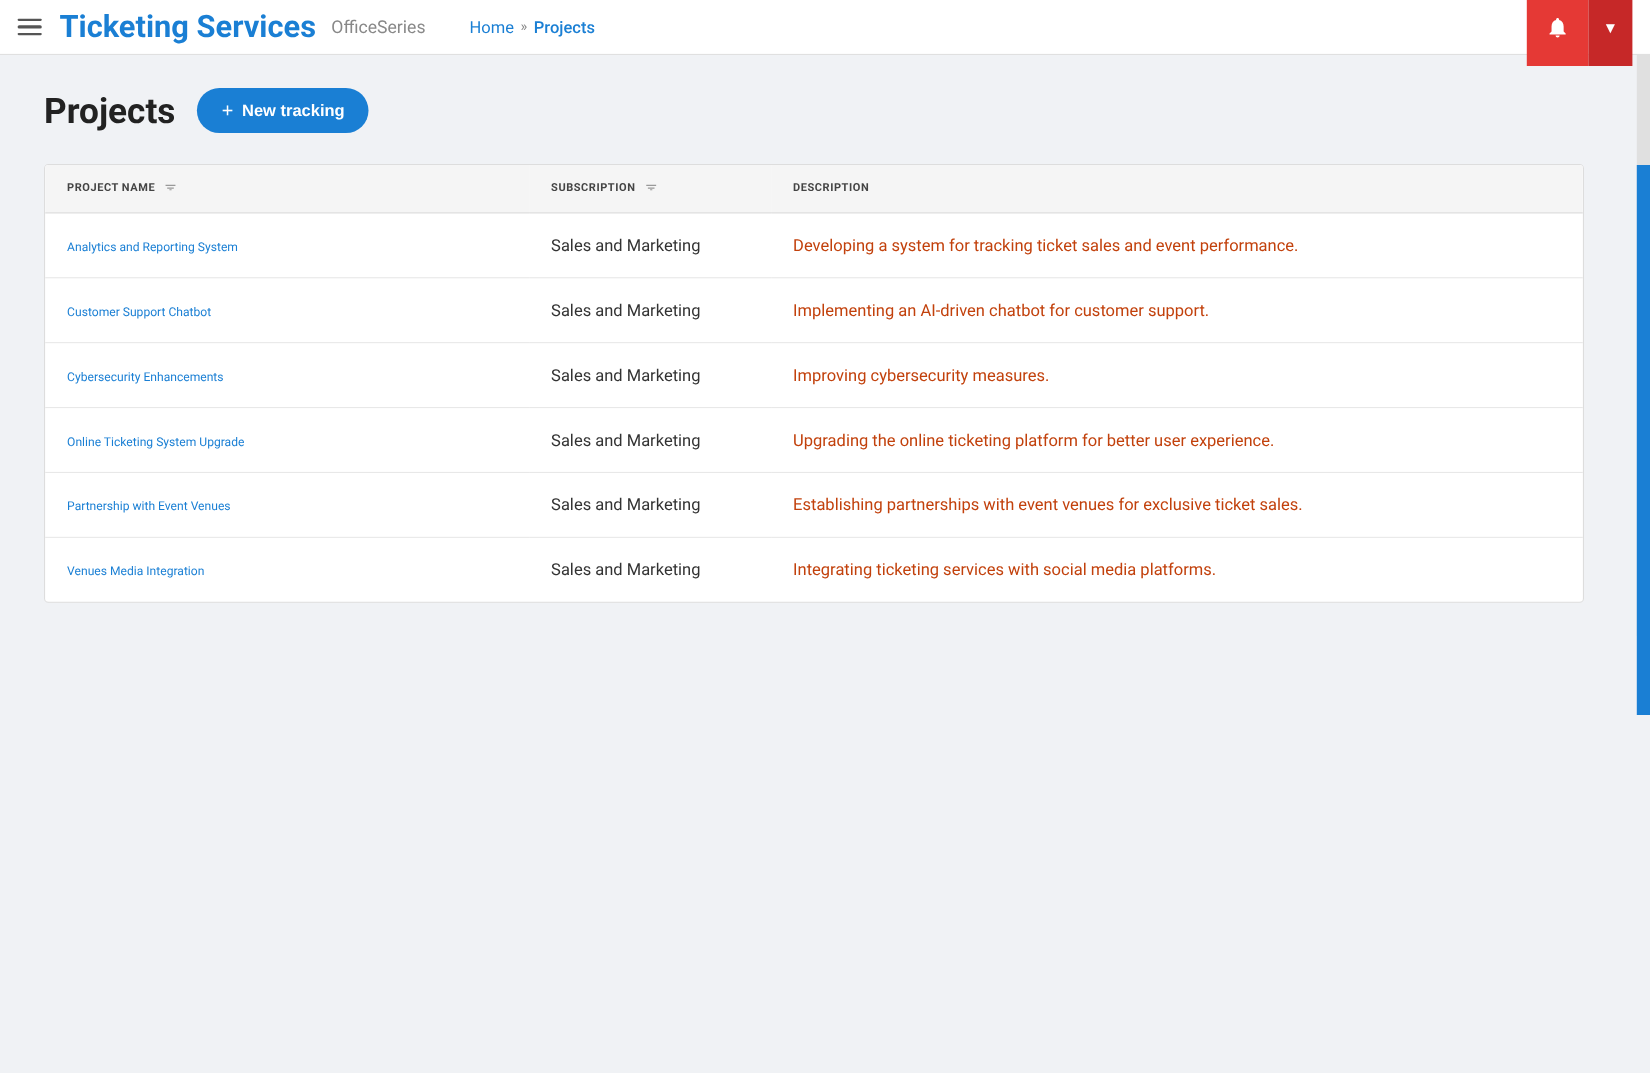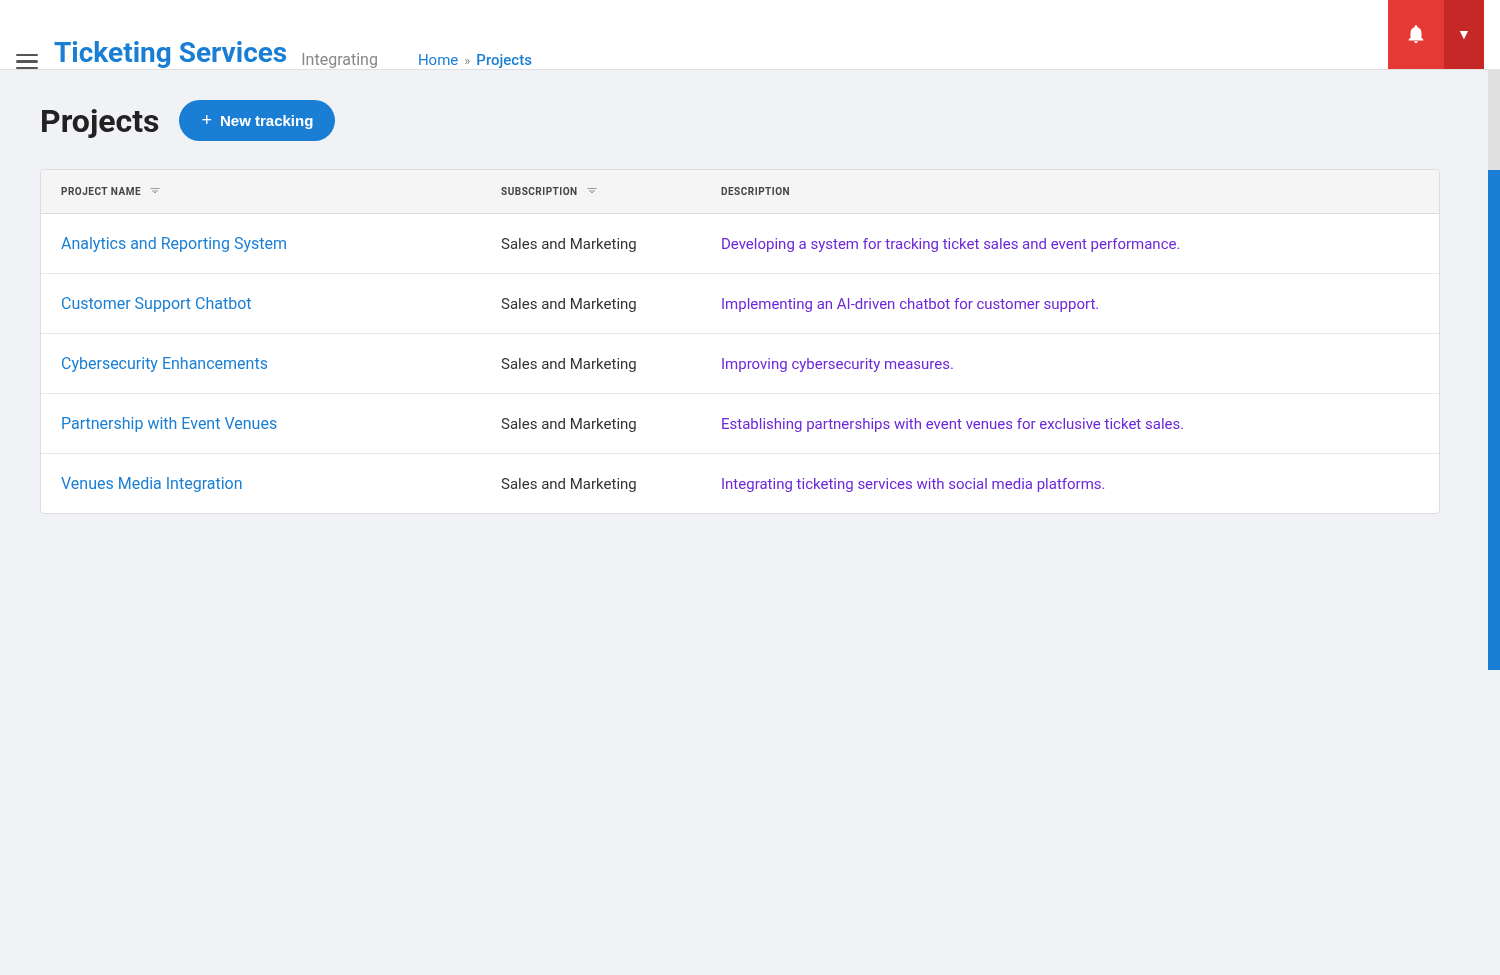--- a/index.html
+++ b/index.html
@@ -6,23 +6,23 @@
     body {
       font-family: -apple-system, BlinkMacSystemFont, 'Segoe UI', Roboto, sans-serif;
       background: #f0f2f5;
       min-height: 975px;
     }
 
     
     .header {
       background: #fff;
       border-bottom: 1px solid #e0e0e0;
-      height: 70px;
-      display: flex;
-      align-items: flex-end;
+      height: 50px;
+      display: flex;
+      align-items: center;
       padding: 0 16px;
       position: relative;
     }
     .header-menu-icon {
       font-size: 20px;
       color: #555;
       cursor: pointer;
       margin-right: 16px;
       display: flex;
       flex-direction: column;
@@ -182,27 +182,27 @@
     }
     tbody td {
       padding: 20px 20px;
       font-size: 15px;
       color: #333;
       vertical-align: middle;
     }
     tbody td.project-name-cell a {
       color: #1a7fd4;
       text-decoration: none;
-      font-size: 16px;
+      font-size: 11px;
     }
     tbody td.subscription-cell {
       color: #333;
     }
     tbody td.description-cell {
-      color: #6d28d9;
+      color: #c2410c;
     }
 
     
     .scrollbar-track {
       position: absolute;
       right: 0;
       top: 0;
       bottom: 0;
       width: 12px;
       background: #e0e0e0;
@@ -220,21 +220,21 @@
 </head>
 <body>
 
 <header class="header">
   <div class="header-menu-icon">
     <span></span>
     <span></span>
     <span></span>
   </div>
   <span class="header-title">Ticketing Services</span>
-  <span class="header-subtitle">Integrating</span>
+  <span class="header-subtitle">OfficeSeries</span>
   <nav class="header-breadcrumb">
     <a class="breadcrumb-home">Home</a>
     <span class="breadcrumb-sep">»</span>
     <span class="breadcrumb-current">Projects</span>
   </nav>
   <div class="header-right">
     <button class="header-bell-btn">
       <svg width="22" height="22" viewBox="0 0 24 24" fill="white">
         <path d="M12 22c1.1 0 2-.9 2-2h-4c0 1.1.9 2 2 2zm6-6V11c0-3.07-1.64-5.64-4.5-6.32V4c0-.83-.67-1.5-1.5-1.5s-1.5.67-1.5 1.5v.68C7.63 5.36 6 7.92 6 11v5l-2 2v1h16v-1l-2-2z"></path>
       </svg>
@@ -296,20 +296,25 @@
             <td class="project-name-cell"><a href="#">Customer Support Chatbot</a></td>
             <td class="subscription-cell">Sales and Marketing</td>
             <td class="description-cell">Implementing an AI-driven chatbot for customer support.</td>
           </tr>
           <tr>
             <td class="project-name-cell"><a href="#">Cybersecurity Enhancements</a></td>
             <td class="subscription-cell">Sales and Marketing</td>
             <td class="description-cell">Improving cybersecurity measures.</td>
           </tr>
           <tr>
+            <td class="project-name-cell"><a href="#">Online Ticketing System Upgrade</a></td>
+            <td class="subscription-cell">Sales and Marketing</td>
+            <td class="description-cell">Upgrading the online ticketing platform for better user experience.</td>
+          </tr>
+          <tr>
             <td class="project-name-cell"><a href="#">Partnership with Event Venues</a></td>
             <td class="subscription-cell">Sales and Marketing</td>
             <td class="description-cell">Establishing partnerships with event venues for exclusive ticket sales.</td>
           </tr>
           <tr>
             <td class="project-name-cell"><a href="#">Venues Media Integration</a></td>
             <td class="subscription-cell">Sales and Marketing</td>
             <td class="description-cell">Integrating ticketing services with social media platforms.</td>
           </tr>
         </tbody>

